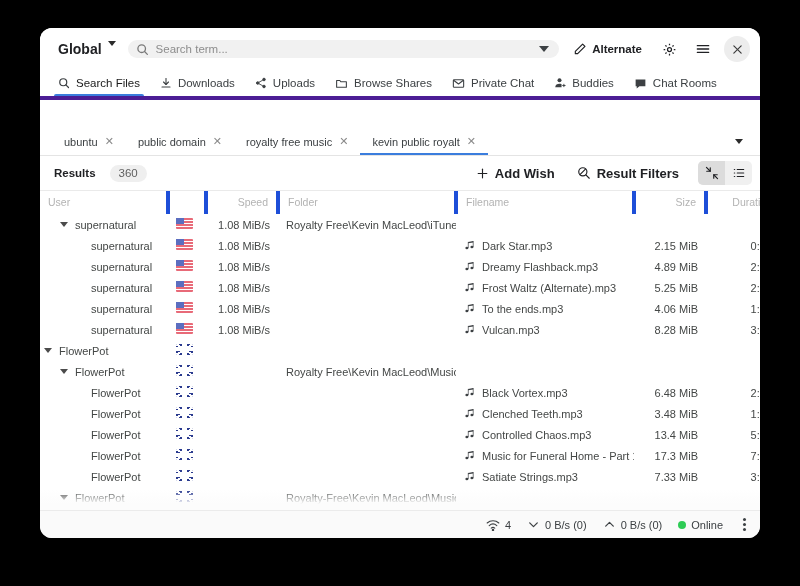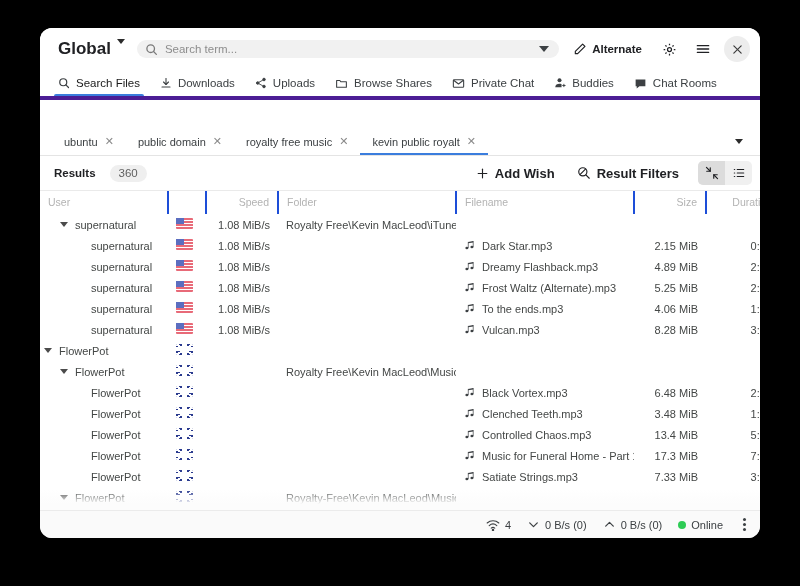--- a/index.html
+++ b/index.html
@@ -26,21 +26,21 @@
     height: 42px;
     display: flex;
     align-items: center;
     padding: 0 10px 0 14px;
     gap: 8px;
     flex: 0 0 auto;
     background: #fff;
   }
   .global-sel {
     display: flex; align-items: flex-start; gap: 6px;
-    font-size: 17px; font-weight: bold; color: #202124;
+    font-size: 14px; font-weight: bold; color: #202124;
     padding: 4px 4px;
     cursor: default;
   }
   .caret {
     width: 0; height: 0;
     border-left: 4.5px solid transparent;
     border-right: 4.5px solid transparent;
     border-top: 5.5px solid #2b2b2b;
   }
   .searchbar {
@@ -192,21 +192,21 @@
     table-layout: fixed;
     font-size: 11px;
     color: #3c4043;
   }
   table.results thead th {
     font-weight: normal;
     color: #b3b3b3;
     font-size: 10.5px;
     text-align: left;
     padding: 5px 8px 6px 8px;
-    border-right: 2px solid #1d4ed8;
+    border-right: 4px solid #1d4ed8;
     background: #fff;
     white-space: nowrap;
   }
   table.results thead th.r { text-align: right; }
   table.results thead th.last { border-right: none; }
   table.results tbody td {
     padding: 4px 8px;
     white-space: nowrap;
     overflow: hidden;
     text-overflow: clip;

